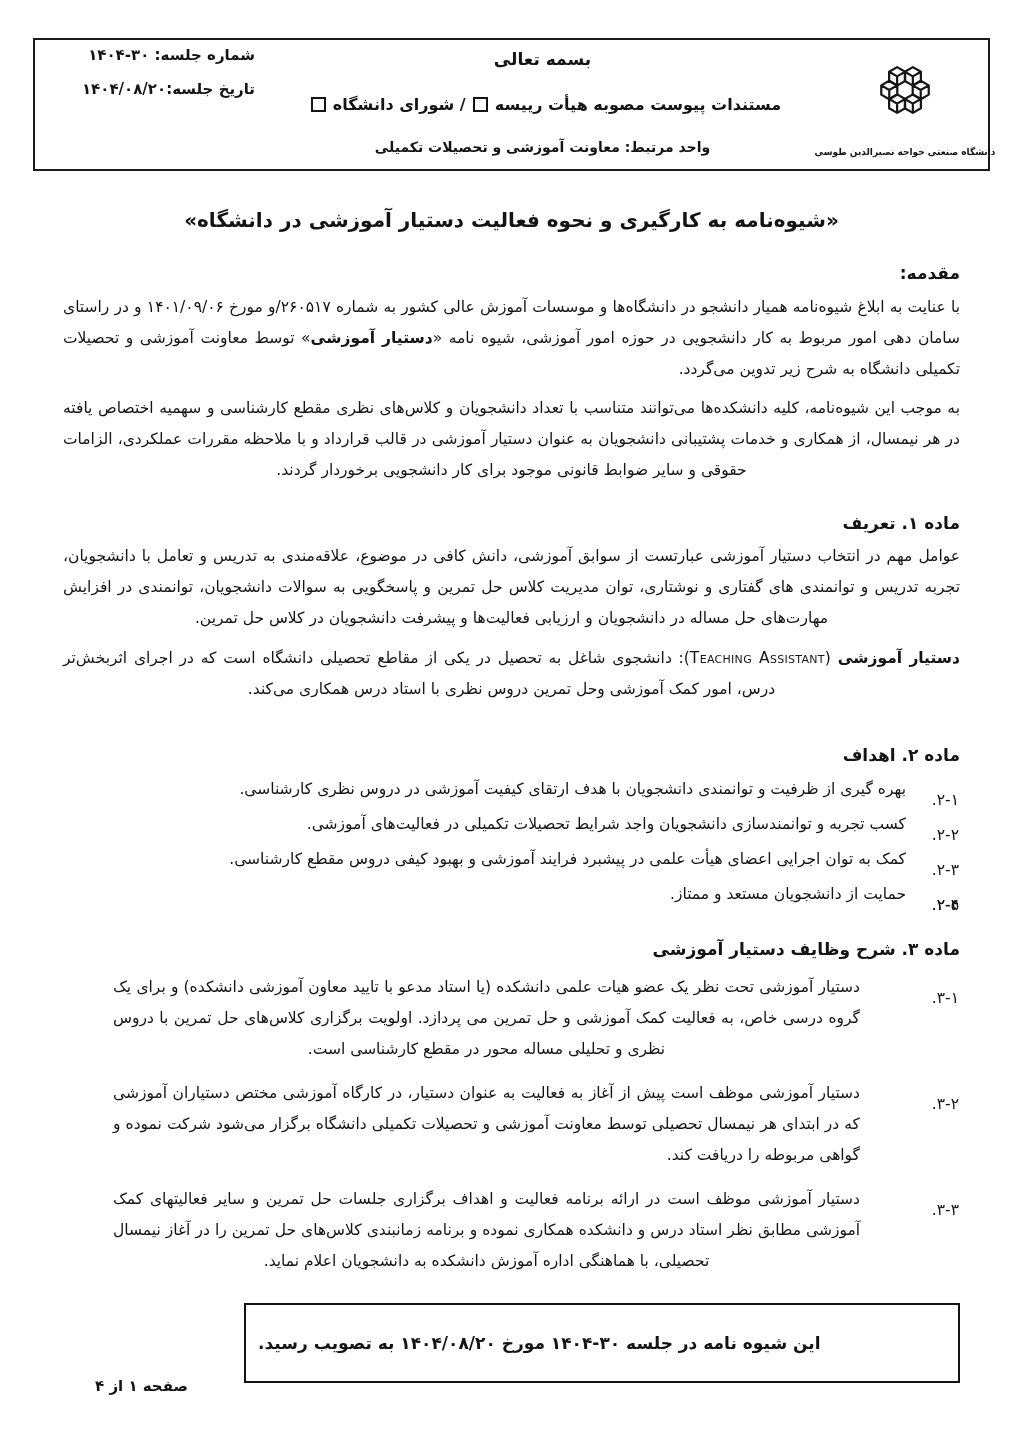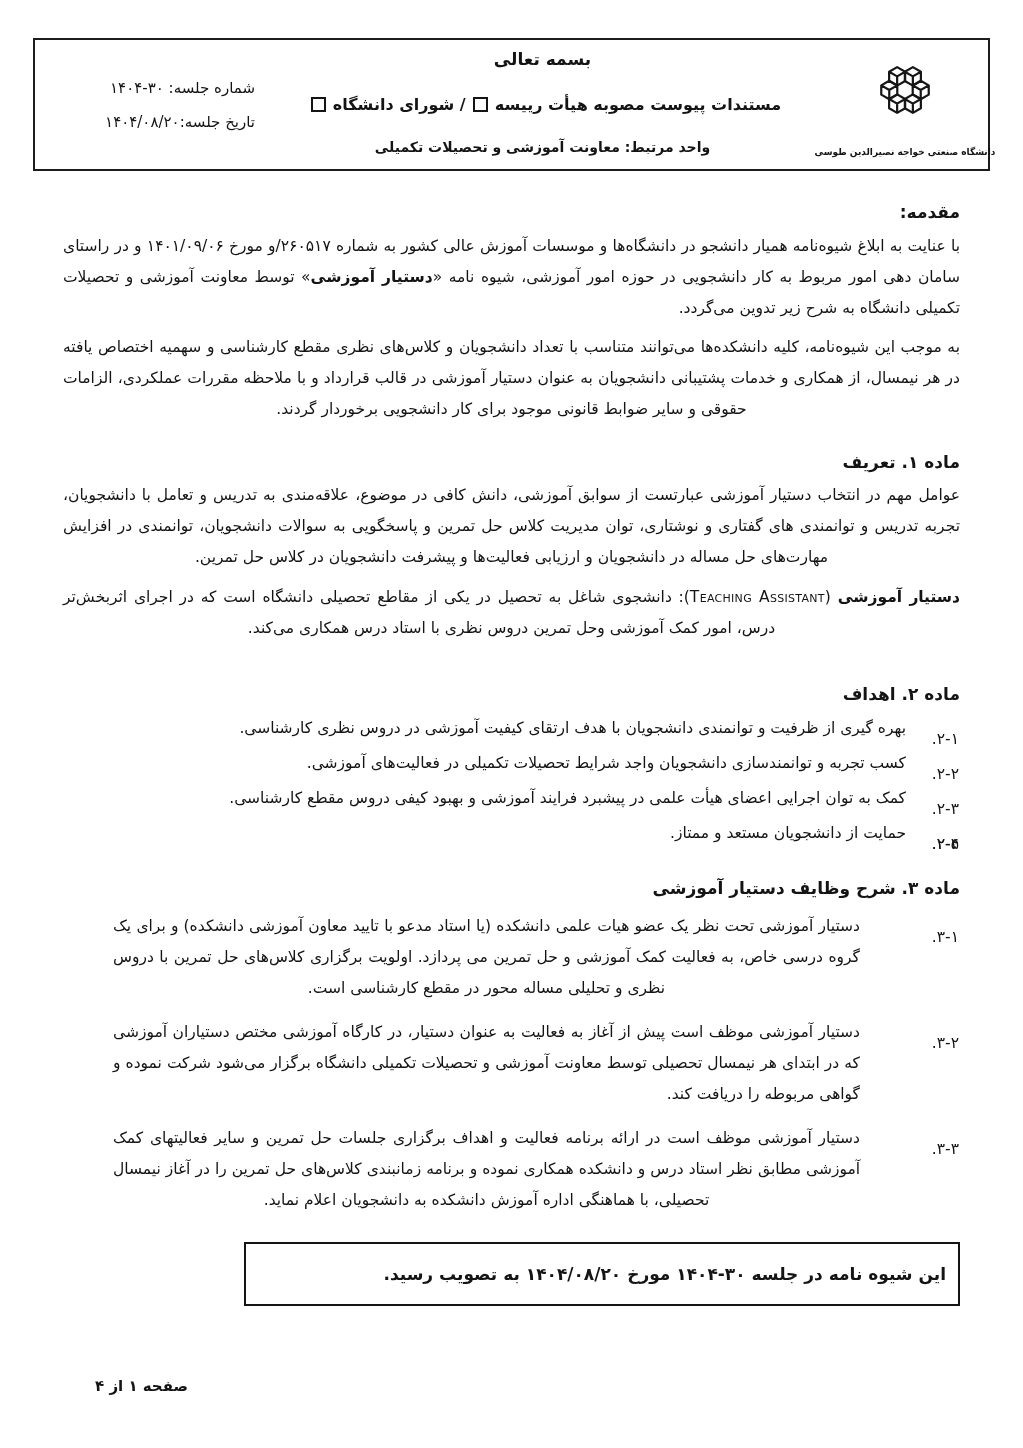--- a/index.html
+++ b/index.html
@@ -46,23 +46,22 @@
     display:inline-block;
     width:15px; height:15px;
     border:2.6px solid #141414;
     vertical-align:-2px;
     margin:0 7px;
     background:#fff;
   }
   .session-col {
     width:212px;
     display:flex; flex-direction:column;
-    justify-content:center;
     gap:16px;
-    font-size:15px; font-weight:400;
+    font-size:15px; font-weight:700;
     padding-left:4px;
   }
   
   .content { margin:0 30px; }
   .doc-title {
     margin-top:37px;
     text-align:center;
     font-size:20px; font-weight:700;
   }
   h2.sec { font-size:17px; font-weight:700; }
@@ -90,22 +89,22 @@
   }
   ul.items .no {
     position:absolute; right:1px; top:11px;
     direction:ltr; unicode-bidi:embed;
   }
   
   .approval-box {
     width:716px;
     border:2.6px solid #141414;
     margin-top:26px;
-    padding:20px 12px;
-    text-align:right;
+    padding:28px 12px;
+    text-align:left;
     font-size:17px; font-weight:700;
   }
   .page-label {
     position:absolute;
     left:95px; top:1377px;
     font-size:15px; font-weight:700;
   }
   svg .ink { stroke:#161616; fill:none; stroke-width:2.4; stroke-linejoin:round; }
 </style>
 </head>
@@ -149,20 +148,21 @@
       <div class="unit-line">واحد مرتبط: معاونت آموزشی و تحصیلات تکمیلی</div>
     </div>
 
     <div class="session-col">
       <div>شماره جلسه:  ۳۰-۱۴۰۴</div>
       <div>تاریخ جلسه:۱۴۰۴/۰۸/۲۰</div>
     </div>
 
   </div>
 
+  <h1 class="doc-title">«شیوه‌نامه به کارگیری و نحوه فعالیت دستیار آموزشی در دانشگاه»</h1>
 
   <div class="content">
 
     <h2 class="sec mt-intro">مقدمه:</h2>
     <p class="body first"><span>با عنایت به ابلاغ شیوه‌نامه همیار دانشجو در دانشگاه‌ها و موسسات آموزش عالی کشور به شماره ۲۶۰۵۱۷/و مورخ ۱۴۰۱/۰۹/۰۶ و در راستای سامان دهی امور مربوط به کار دانشجویی در حوزه امور آموزشی، شیوه نامه «</span><span class="term">دستیار آموزشی</span><span>» توسط معاونت آموزشی و تحصیلات تکمیلی دانشگاه به شرح زیر تدوین می‌گردد.</span></p>
     <p class="body center-last">به موجب این شیوه‌نامه، کلیه دانشکده‌ها می‌توانند متناسب با تعداد دانشجویان و کلاس‌های نظری مقطع کارشناسی و سهمیه اختصاص یافته در هر نیمسال، از همکاری و خدمات پشتیبانی دانشجویان به عنوان دستیار آموزشی در قالب قرارداد و با ملاحظه مقررات عملکردی، الزامات حقوقی و سایر ضوابط قانونی موجود برای کار دانشجویی برخوردار گردند.</p>
 
     <h2 class="sec mt-a1">ماده ۱. تعریف</h2>
     <p class="body center-last">عوامل مهم در انتخاب دستیار آموزشی عبارتست از سوابق آموزشی، دانش کافی در موضوع، علاقه‌مندی به تدریس و تعامل با دانشجویان، تجربه تدریس و توانمندی های گفتاری و نوشتاری، توان مدیریت کلاس حل تمرین و پاسخگویی به سوالات دانشجویان،  توانمندی در افزایش مهارت‌های حل مساله در دانشجویان و ارزیابی فعالیت‌ها و پیشرفت دانشجویان در کلاس حل تمرین.</p>
     <p class="body first center-last"><span class="term">دستیار آموزشی</span><span> (</span><span class="sc">Teaching Assistant</span><span>): </span><span>دانشجوی شاغل به تحصیل در یکی از مقاطع تحصیلی دانشگاه است که در اجرای اثربخش‌تر درس، امور کمک آموزشی وحل تمرین دروس نظری با استاد درس همکاری می‌کند.</span></p>

